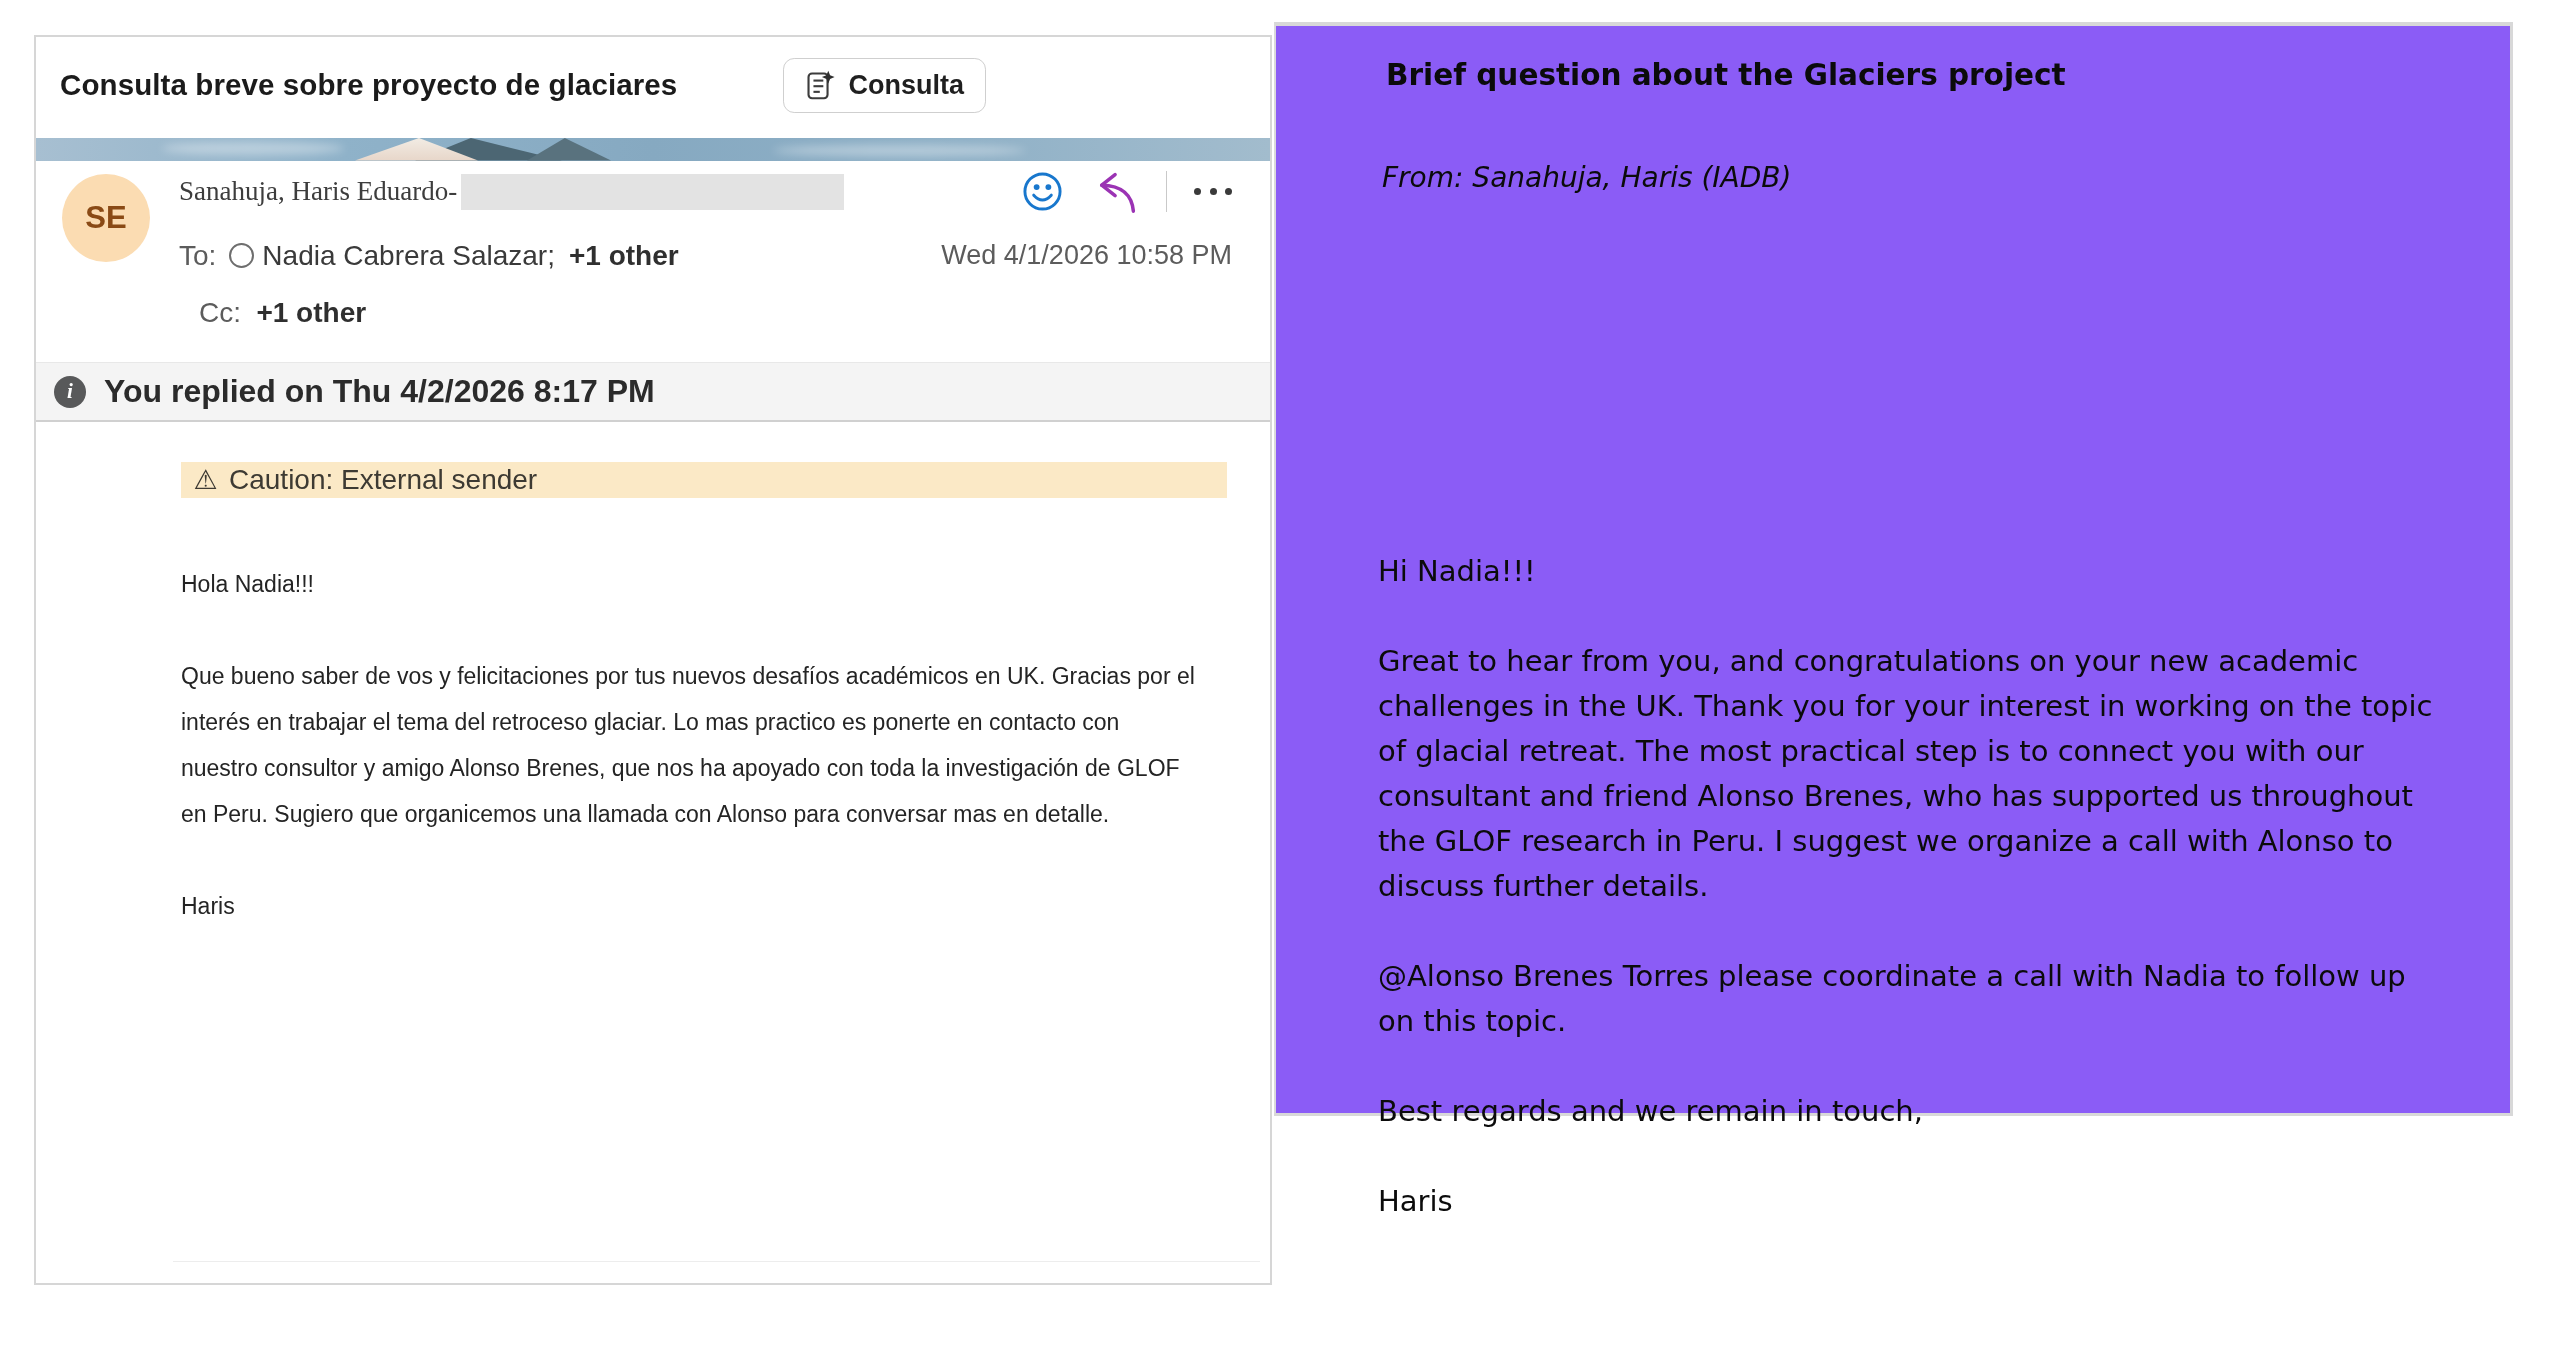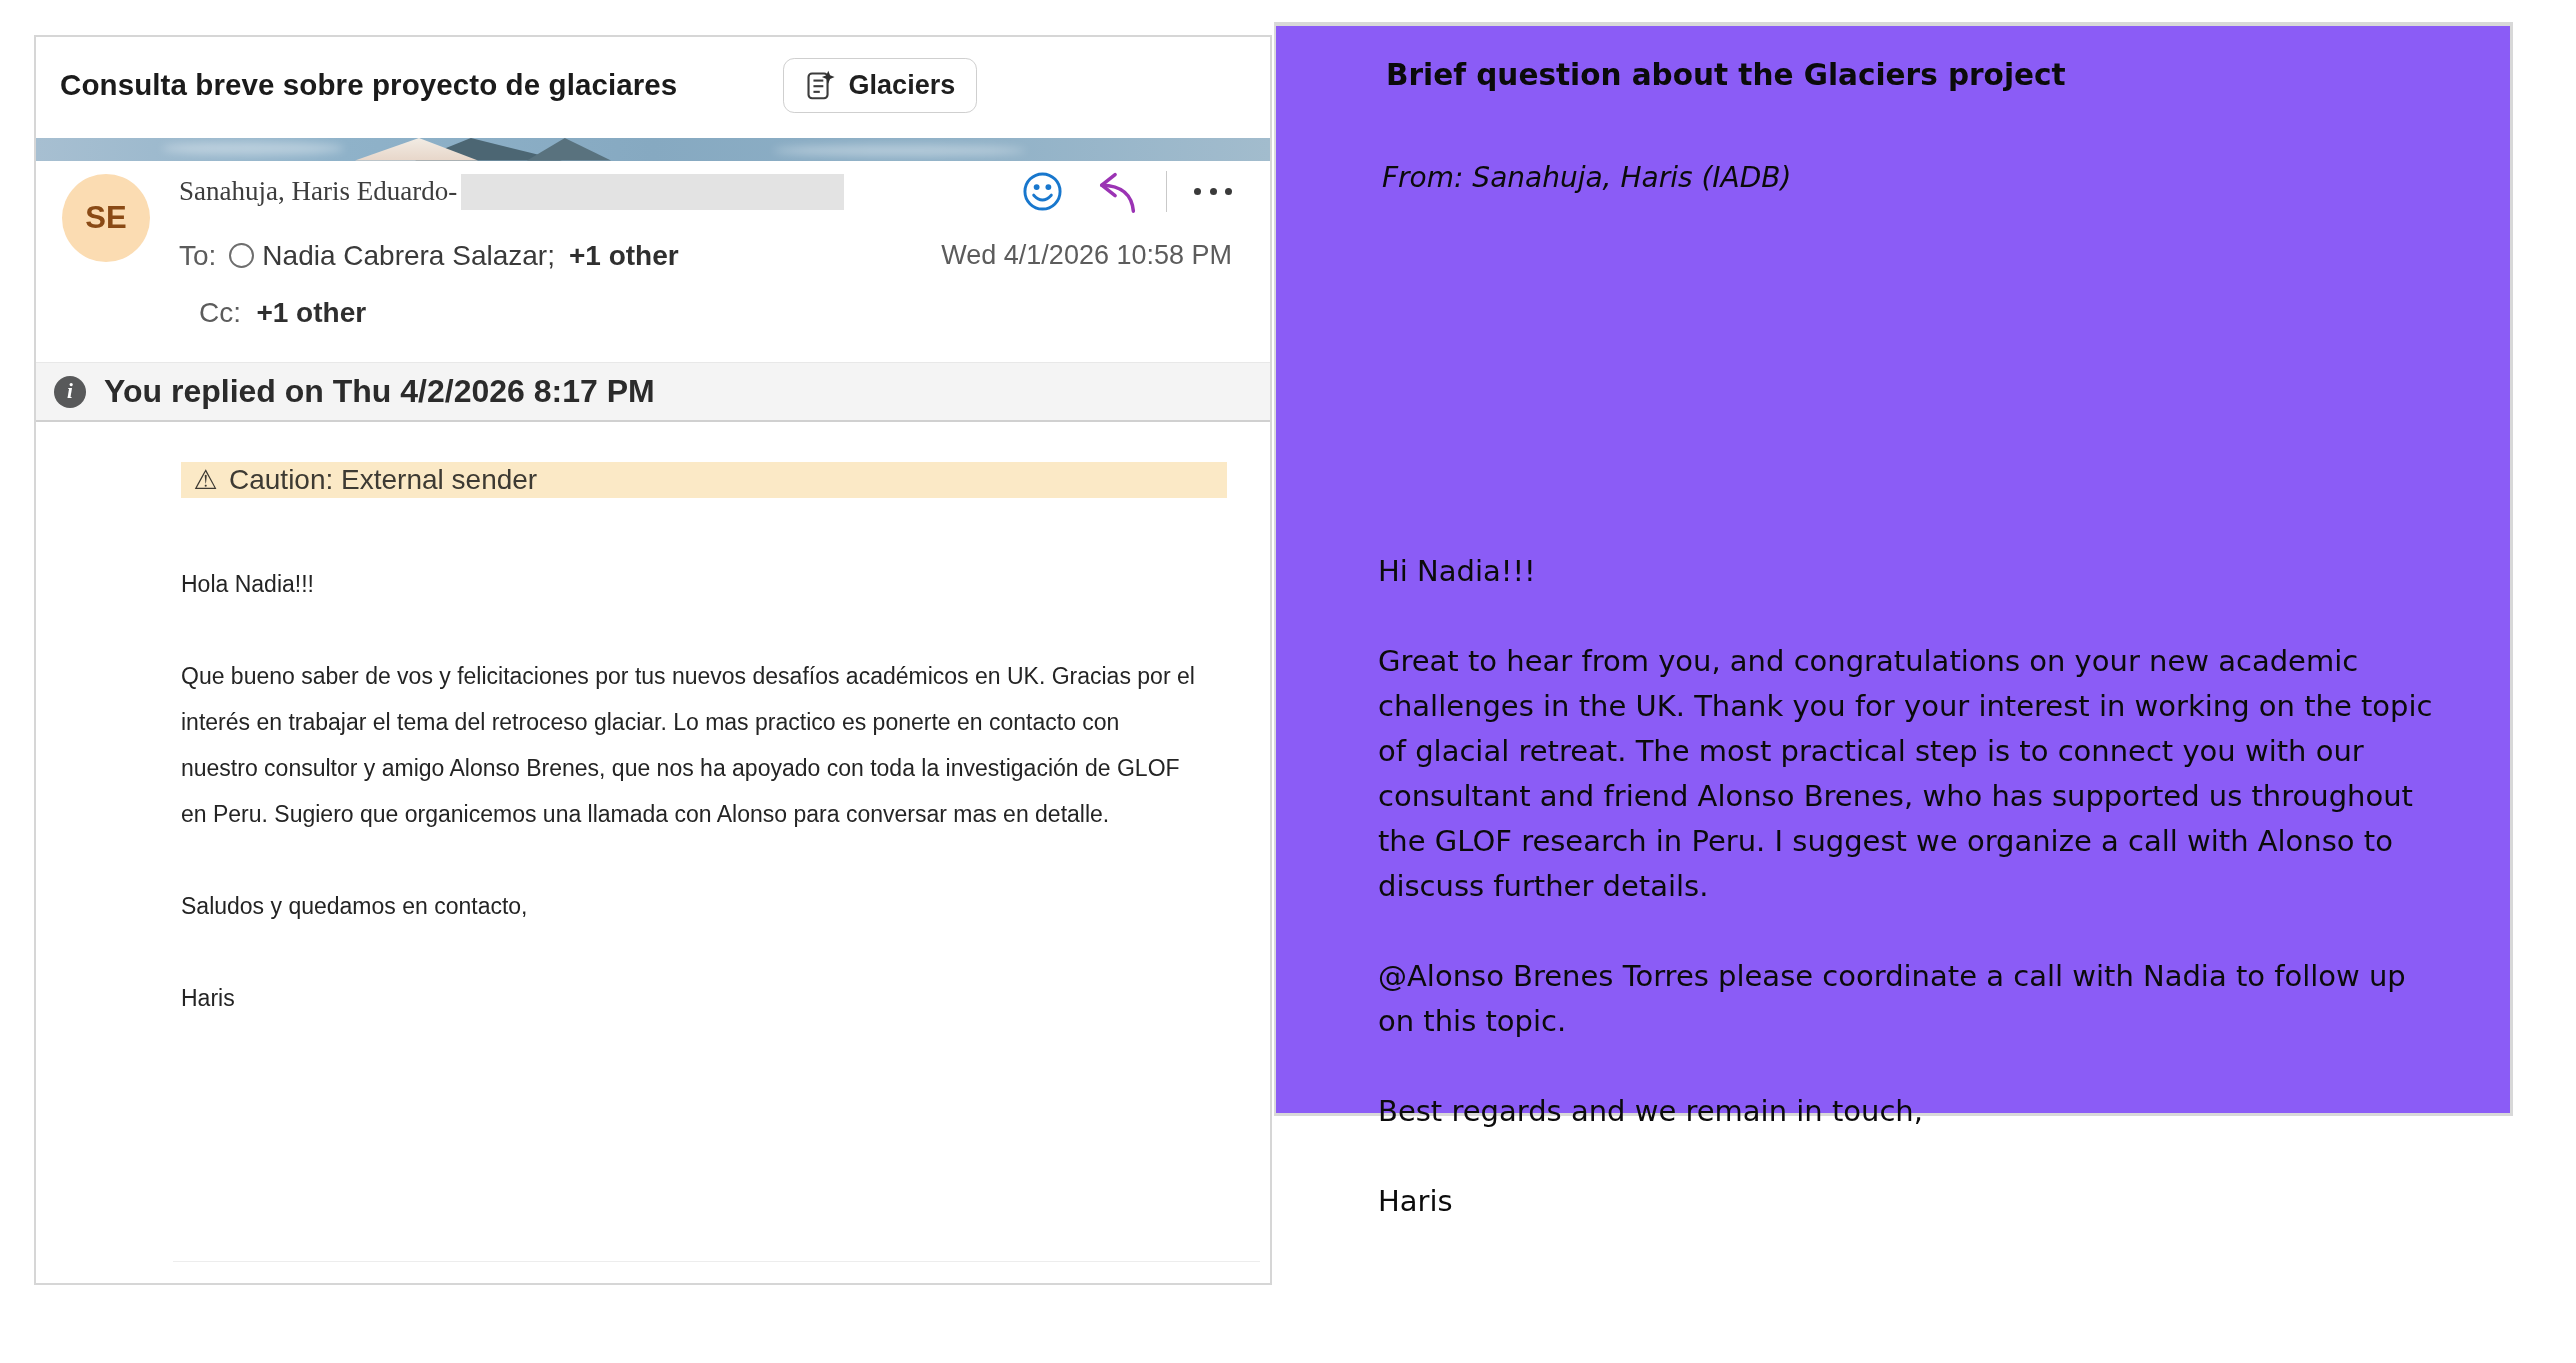--- a/index.html
+++ b/index.html
@@ -126,21 +126,21 @@
   <button class="summarize-btn">
     <span style="display:flex">
       <svg width="31" height="31" viewBox="0 0 44 44">
         <rect x="5" y="5" width="27" height="35" rx="5" fill="none" stroke="#3c3c3c" stroke-width="3"></rect>
         <line x1="12" y1="15" x2="26" y2="15" stroke="#3c3c3c" stroke-width="3"></line>
         <line x1="12" y1="23" x2="26" y2="23" stroke="#3c3c3c" stroke-width="3"></line>
         <line x1="12" y1="31" x2="21" y2="31" stroke="#3c3c3c" stroke-width="3"></line>
         <path d="M33 1 l2.6 6.4 6.4 2.6 -6.4 2.6 -2.6 6.4 -2.6 -6.4 -6.4 -2.6 6.4 -2.6 z" fill="#2f2f2f"></path>
       </svg>
     </span>
-    <span>Glaciers</span>
+    <span>Consulta</span>
   </button>
 
   <div class="banner">
     <span class="cloud c1"></span>
       <span class="cloud c2"></span>
     <span class="mt mt-dark"></span>
     <span class="mt mt-dark2"></span>
     <span class="mt mt-snow"></span>
   </div>
 
@@ -193,21 +193,20 @@
     <span class="replied-text">You replied on Thu 4/2/2026 8:17 PM</span>
   </div>
 
   <div class="email-body">
     <div class="caution">
       <span class="warn">⚠</span>
       <span>Caution: External sender</span>
     </div>
     <p>Hola Nadia!!!</p>
     <p>Que bueno saber de vos y felicitaciones por tus nuevos desafíos académicos en UK.  Gracias por el interés en trabajar el tema del retroceso glaciar.  Lo mas practico es ponerte en contacto con nuestro consultor y amigo Alonso Brenes, que nos ha apoyado con toda la investigación de GLOF en Peru. Sugiero que organicemos una llamada con Alonso para conversar mas en detalle.</p>
-    <p>Saludos y quedamos en contacto,</p>
     <p>Haris</p>
   </div>
 
   <div class="bottom-divider"></div>
 </section>
 
 <section class="trans-panel">
   <h2 class="trans-title">Brief question about the Glaciers project</h2>
   <div class="trans-from">From: Sanahuja, Haris (IADB)</div>
   <div class="trans-body">

